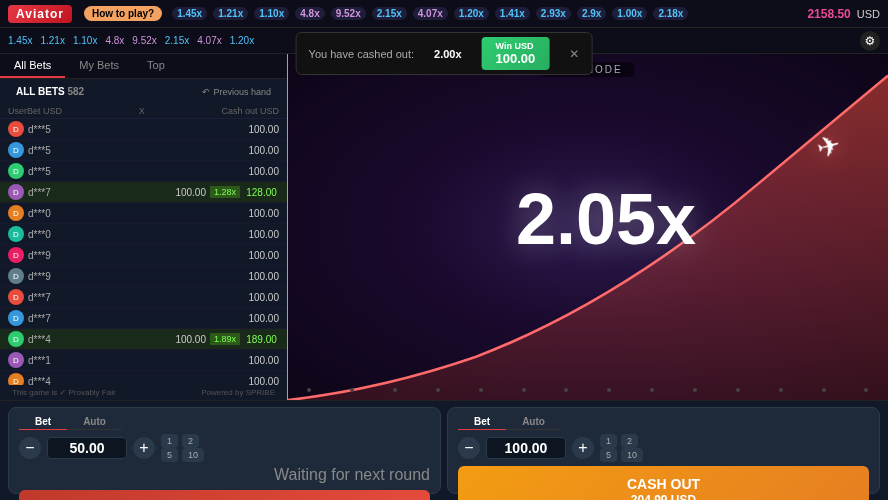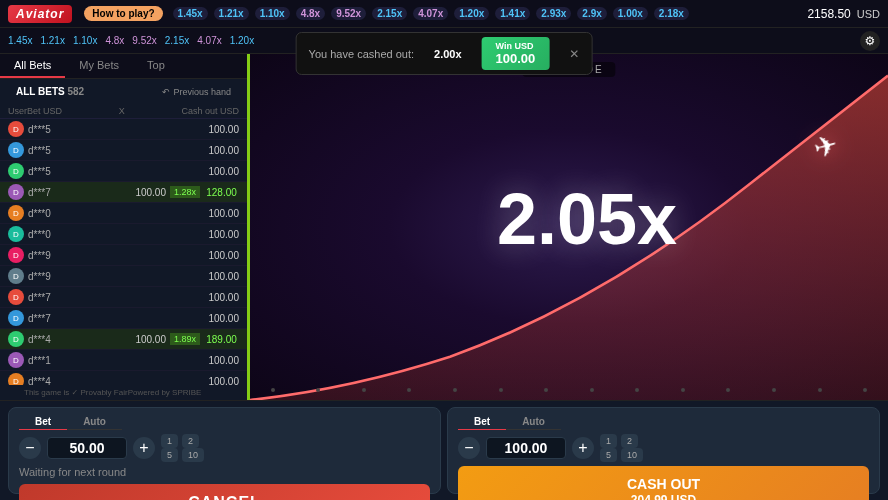--- a/index.html
+++ b/index.html
@@ -24,21 +24,20 @@
       border-bottom: 1px solid #222;
     }
     .logo {
       background: linear-gradient(135deg, #e63946, #c1121f);
       color: white;
       font-weight: bold;
       font-size: 12px;
       padding: 2px 8px;
       border-radius: 4px;
       letter-spacing: 1px;
-      font-style: italic;
     }
     .how-to-play {
       background: #f4a261;
       color: #000;
       font-size: 10px;
       padding: 2px 8px;
       border-radius: 10px;
       margin-left: 6px;
       font-weight: bold;
     }
@@ -60,21 +59,21 @@
     }
     .mult-badge.blue { color: #4fc3f7; }
     .mult-badge.purple { color: #ce93d8; }
     .balance-area {
       font-size: 11px;
       color: #ccc;
       display: flex;
       align-items: center;
       gap: 6px;
     }
-    .balance-val { color: #ffffff; font-weight: normal; font-size: 12px; }
+    .balance-val { color: #ec4899; font-weight: bold; font-size: 12px; }
 
     
     .cashout-notif {
       position: absolute;
       top: 32px;
       left: 50%;
       transform: translateX(-50%);
       background: #111;
       border: 1px solid #333;
       border-radius: 6px;
@@ -135,23 +134,23 @@
     }
 
     
     .main-layout {
       display: flex;
       height: calc(500px - 54px - 100px);
     }
 
     
     .left-panel {
-      width: 250px;
+      width: 288px;
       background: #111827;
-      border-right: 3px solid #84cc16;
+      border-right: 1px solid #84cc16;
       display: flex;
       flex-direction: column;
       flex-shrink: 0;
     }
     .tabs-row {
       display: flex;
       background: #0d0d1a;
       border-bottom: 1px solid #222;
     }
     .tab {
@@ -224,23 +223,23 @@
       align-items: center;
       gap: 4px;
       font-size: 9px;
       color: #888;
       cursor: pointer;
       padding: 2px 8px;
     }
     .provably-fair {
       font-size: 8px;
       color: #555;
-      padding: 3px 24px;
-      display: flex;
-      justify-content: flex-start;
+      padding: 3px 12px;
+      display: flex;
+      justify-content: space-between;
     }
 
     
     .game-area {
       flex: 1;
       background: radial-gradient(ellipse at center, #2d1b4e 0%, #1a0a2e 40%, #0d0517 100%);
       position: relative;
       overflow: hidden;
     }
     .fun-mode-label {
@@ -372,23 +371,23 @@
     .quick-btn {
       background: #2a3a4a;
       border: none;
       border-radius: 4px;
       color: #aaa;
       font-size: 9px;
       padding: 2px 6px;
       cursor: pointer;
     }
     .waiting-label {
-      text-align: left;
+      text-align: right;
       color: #888;
-      font-size: 11px;
+      font-size: 16px;
       margin-bottom: 2px;
     }
     .cancel-btn {
       background: linear-gradient(135deg, #c0392b, #e74c3c);
       border: none;
       border-radius: 6px;
       color: #fff;
       font-size: 16px;
       font-weight: bold;
       padding: 10px 20px;

